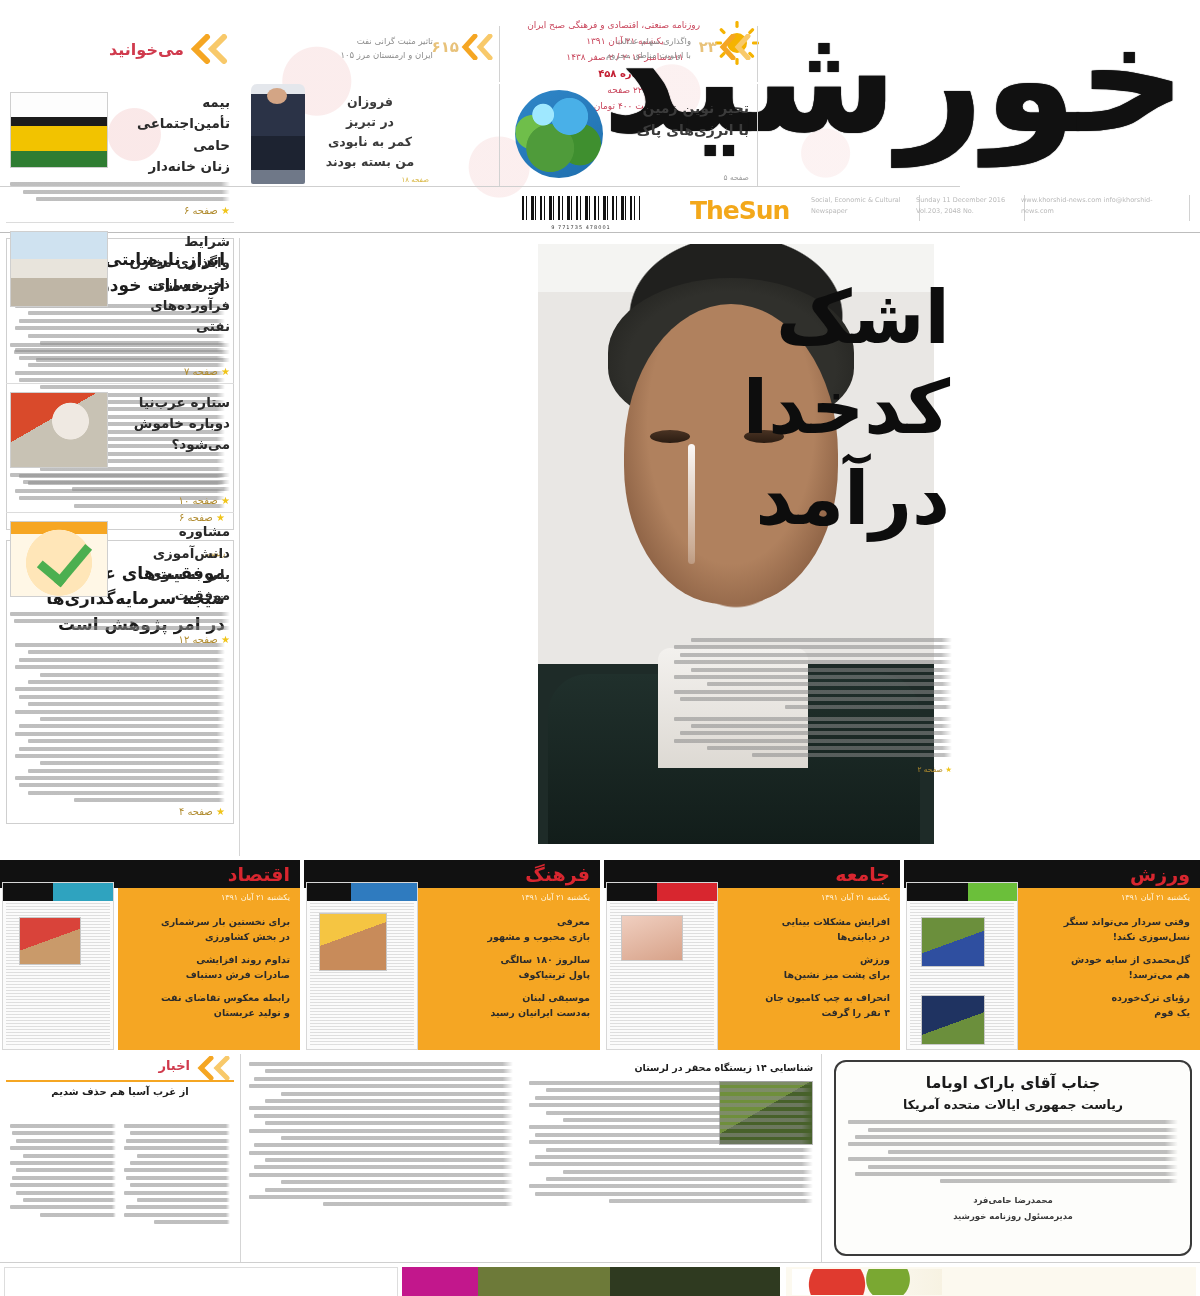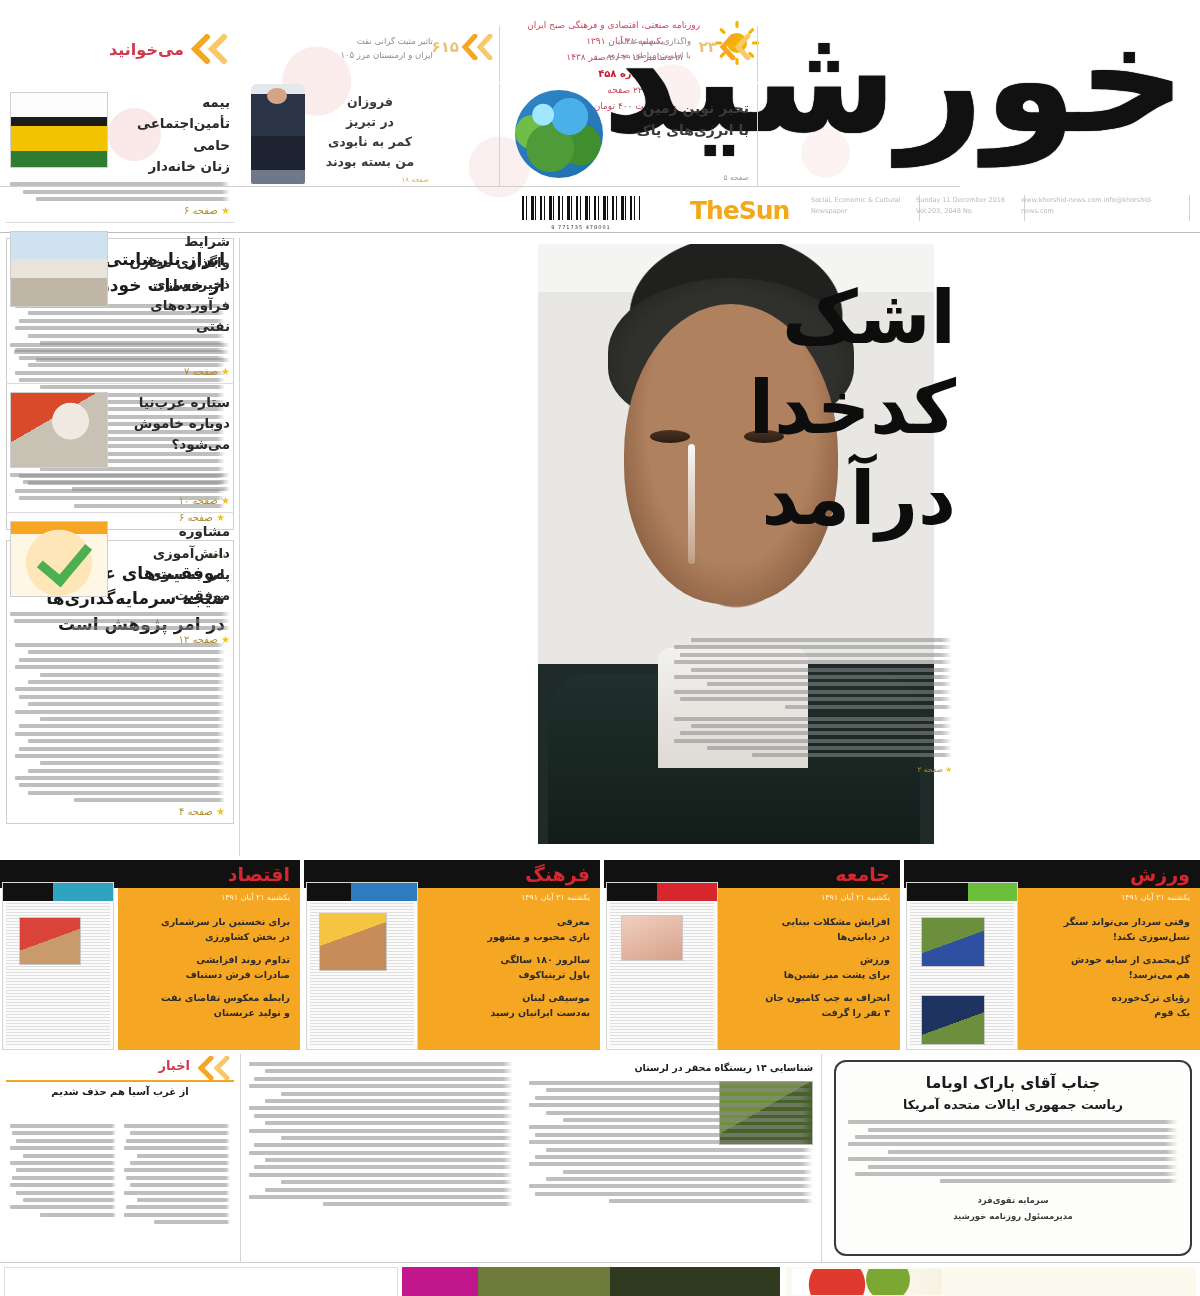--- a/index.html
+++ b/index.html
@@ -117,21 +117,21 @@
   #obama-photo .eyeL,#obama-photo .eyeR{position:absolute;top:186px;width:40px;height:13px;border-radius:50%;
     background:linear-gradient(180deg,#4a3323,#2a1c12);}
   #obama-photo .eyeL{left:112px;} #obama-photo .eyeR{left:206px;}
   #obama-photo .tear{position:absolute;left:150px;top:200px;width:7px;height:120px;border-radius:4px;
     background:linear-gradient(180deg,rgba(255,255,255,.95),rgba(255,255,255,.25));}
   #obama-photo .shirt{position:absolute;left:120px;top:404px;width:150px;height:120px;
     background:linear-gradient(180deg,#f3f1ee,#ddd9d3);border-radius:12px 12px 0 0;}
   #obama-photo .suit{position:absolute;left:10px;top:430px;width:372px;height:170px;
     background:linear-gradient(180deg,#20302c,#121d1a);border-radius:40px 40px 0 0;}
 
-  #headline{position:absolute;right:6px;top:34px;width:280px;}
+  #headline{position:absolute;right:12px;top:34px;width:280px;}
   #headline div{font-size:74px;font-weight:700;color:#0d0d0d;line-height:1.22;letter-spacing:-2px;}
   #lede{position:absolute;right:10px;top:400px;width:278px;}
   #lede p{margin:0 0 8px;font-size:6.6px;}
   #lede .pg{font-size:7.5px;color:#b08b2e;}
   #sidebar{right:966px;top:84px;width:228px;height:772px;margin-left:14px;}
   .sb-item{position:relative;padding:8px 4px 6px;border-bottom:1px solid #dcdcdc;}
   .sb-row{display:flex;flex-direction:row;gap:8px;align-items:flex-start;}
   .sb-title{flex:1;font-size:13.5px;font-weight:700;color:#2a2a2a;line-height:1.58;text-align:right;}
   .sb-thumb{width:96px;height:74px;flex:0 0 96px;border:1px solid #cfcfcf;}
   .sb-body{margin-top:5px;font-size:6.2px;}
@@ -628,21 +628,21 @@
             <i class="s3"></i>
             <i class="s1"></i>
             <i class="s4"></i>
           <i class="s1"></i>
             <i class="s2"></i>
             <i class="s3"></i>
             <i class="s5"></i>
         </span>
       </p>
       <div class="sig">
-        <div>سرمایه تقوی‌فرد</div>
+        <div>محمدرضا حامی‌فرد</div>
         <div>مدیرمسئول روزنامه خورشید</div>
       </div>
     </div>
 
     <div id="bot-mid">
       <div class="bm-col" id="bm-col1">
         <h5>شناسایی ۱۴ زیستگاه محقر در لرستان</h5>
         <div id="lizard"></div>
         <p class="blurtext">
           <span class="faketext" aria-hidden="true">

